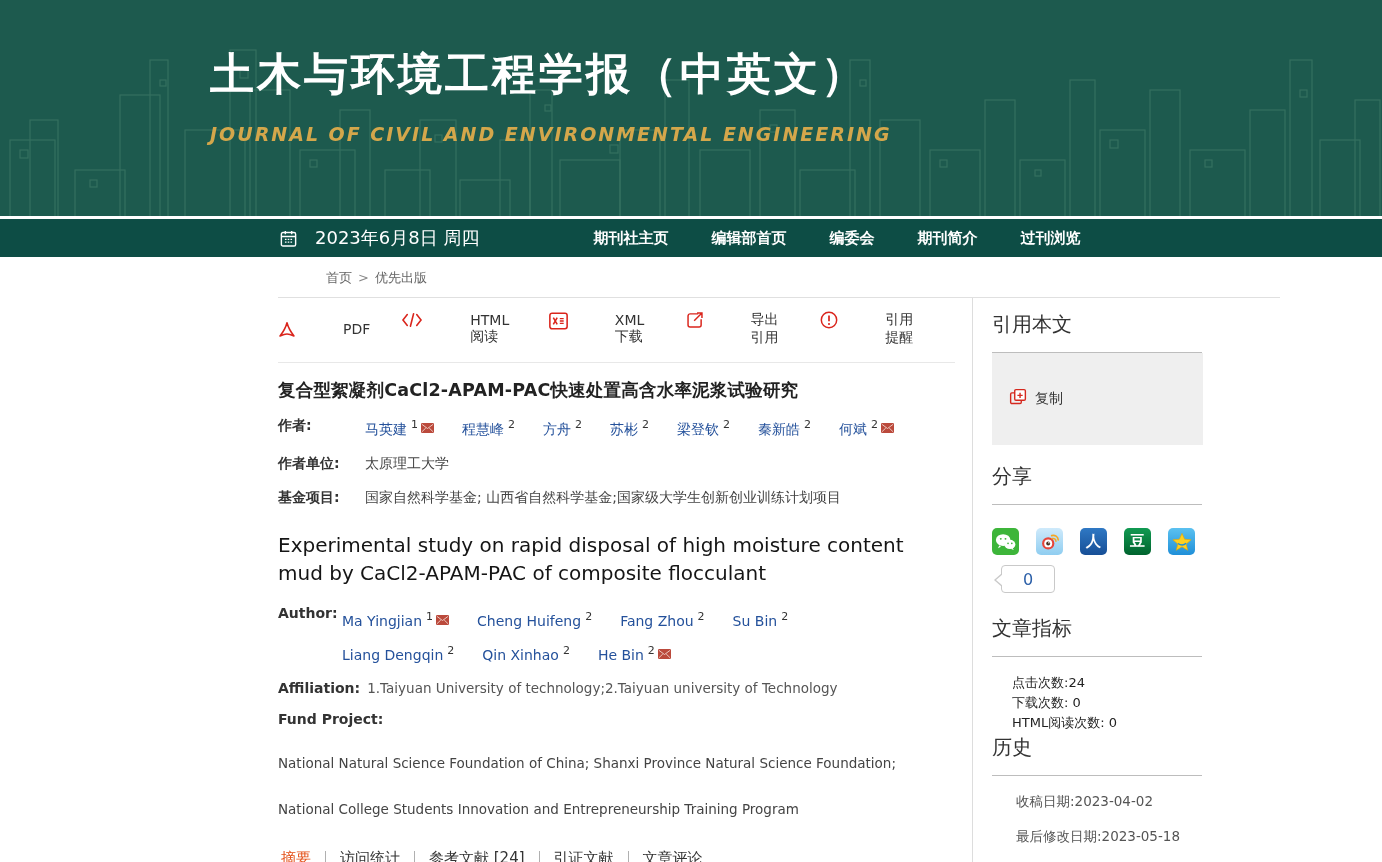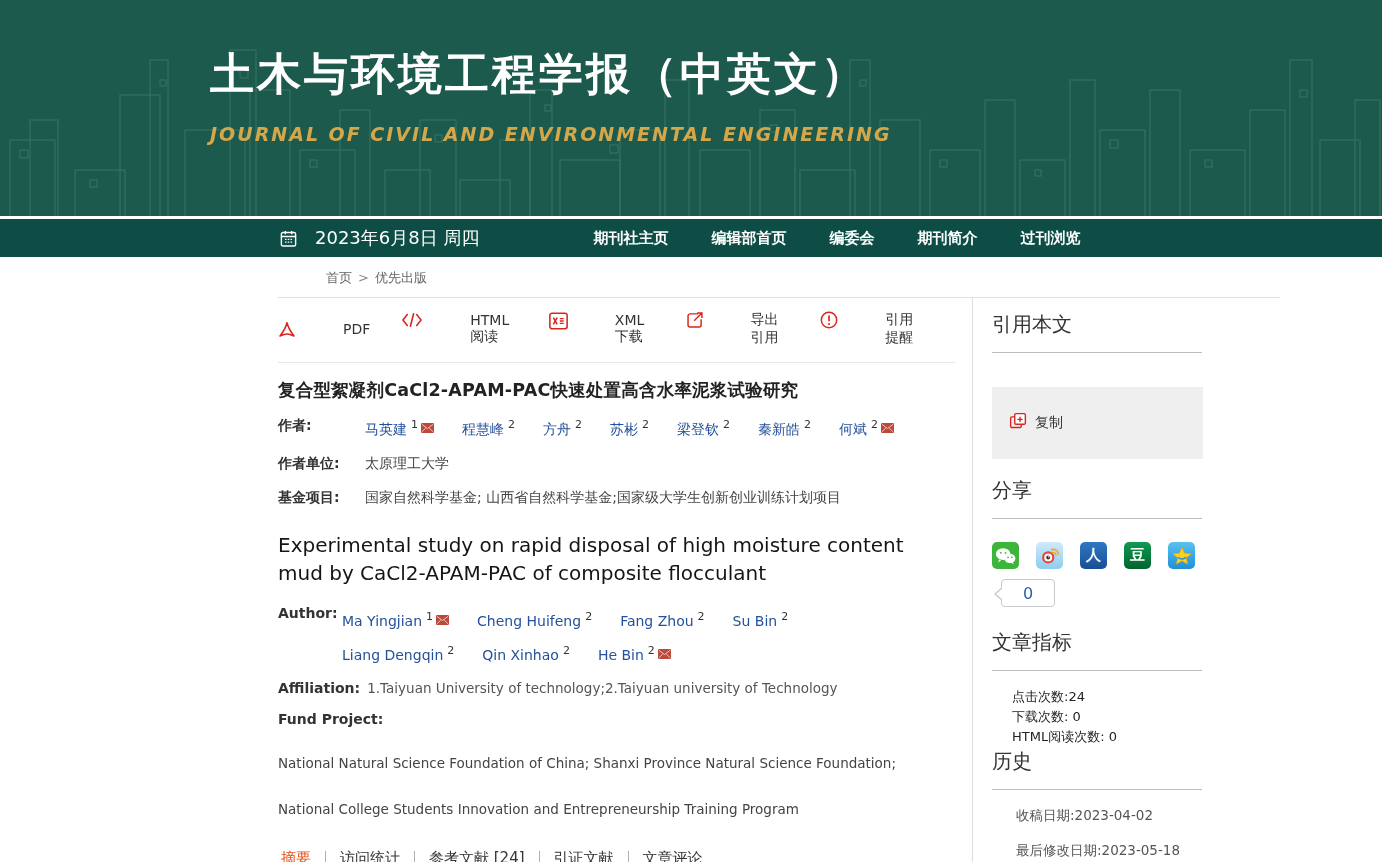--- a/index.html
+++ b/index.html
@@ -63,21 +63,21 @@
   .tab:first-child { padding-left:3px; }
   .tab.active { color:#e4531b; }
   .tab.active::after { content:""; position:absolute; left:0; right:0; bottom:-2px; height:3px; background:#e4531b; }
   .tab-sep { width:1px; height:15px; background:#b0b0b0; }
   .tabs-underline { height:1px; background:#e4e4e4; margin-top:9px; }
 
   .abs-heading { margin-top:25px; font-size:14px; font-weight:700; color:#333; }
 
   
   .side-h { font-size:20px; color:#333; width:210px; padding-bottom:14px; border-bottom:1px solid #bdbdbd; }
-  .copy-box { margin-top:34px; width:211px; height:72px; background:#efefef; display:flex; align-items:center; padding-left:17px; cursor:pointer; }
+  .copy-box { margin-top:0; width:211px; height:92px; background:#efefef; display:flex; align-items:center; padding-left:17px; cursor:pointer; }
   .copy-box .clabel { font-size:14px; color:#333; margin-left:8px; }
   .share-h { margin-top:18px; }
   .share-row { margin-top:23px; display:flex; }
   .sicon { width:27px; height:27px; border-radius:5px; display:inline-flex; align-items:center; justify-content:center; margin-right:17px; cursor:pointer; overflow:hidden; }
   .sglyph { color:#fff; font-weight:700; font-size:15px; line-height:1; }
   .share-bubble { position:relative; margin-top:10px; margin-left:9px; width:54px; height:28px; border:1px solid #c9c9c9; border-radius:4px; display:flex; align-items:center; justify-content:center; background:#fff; }
   .share-bubble::before { content:""; position:absolute; left:-8px; top:7px; border:7px solid transparent; border-right:8px solid #c9c9c9; border-left:0; }
   .share-bubble::after { content:""; position:absolute; left:-6px; top:8px; border:6px solid transparent; border-right:7px solid #fff; border-left:0; }
   .share-count { font-size:16px; color:#2b5fa8; }
   .metrics-h { margin-top:22px; }

